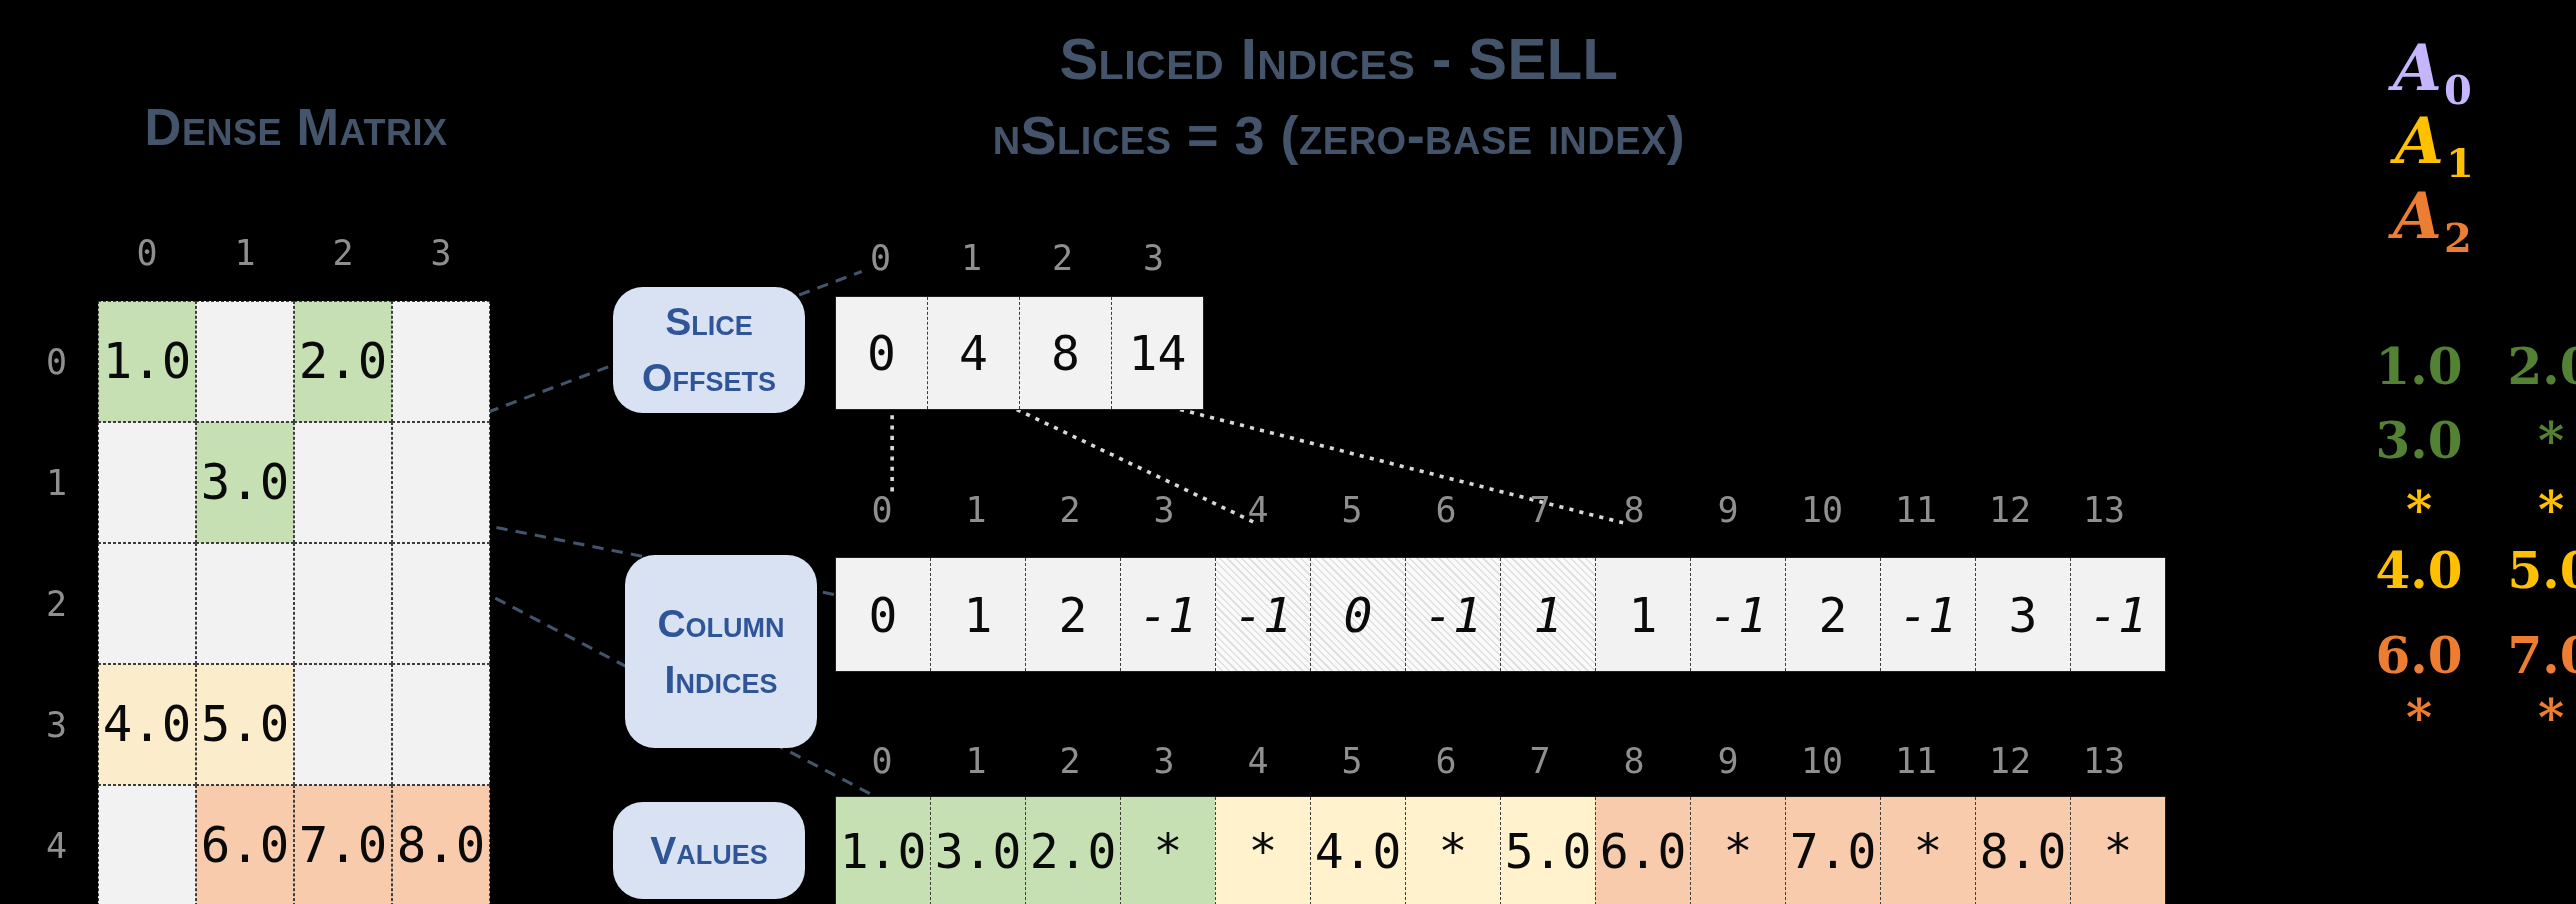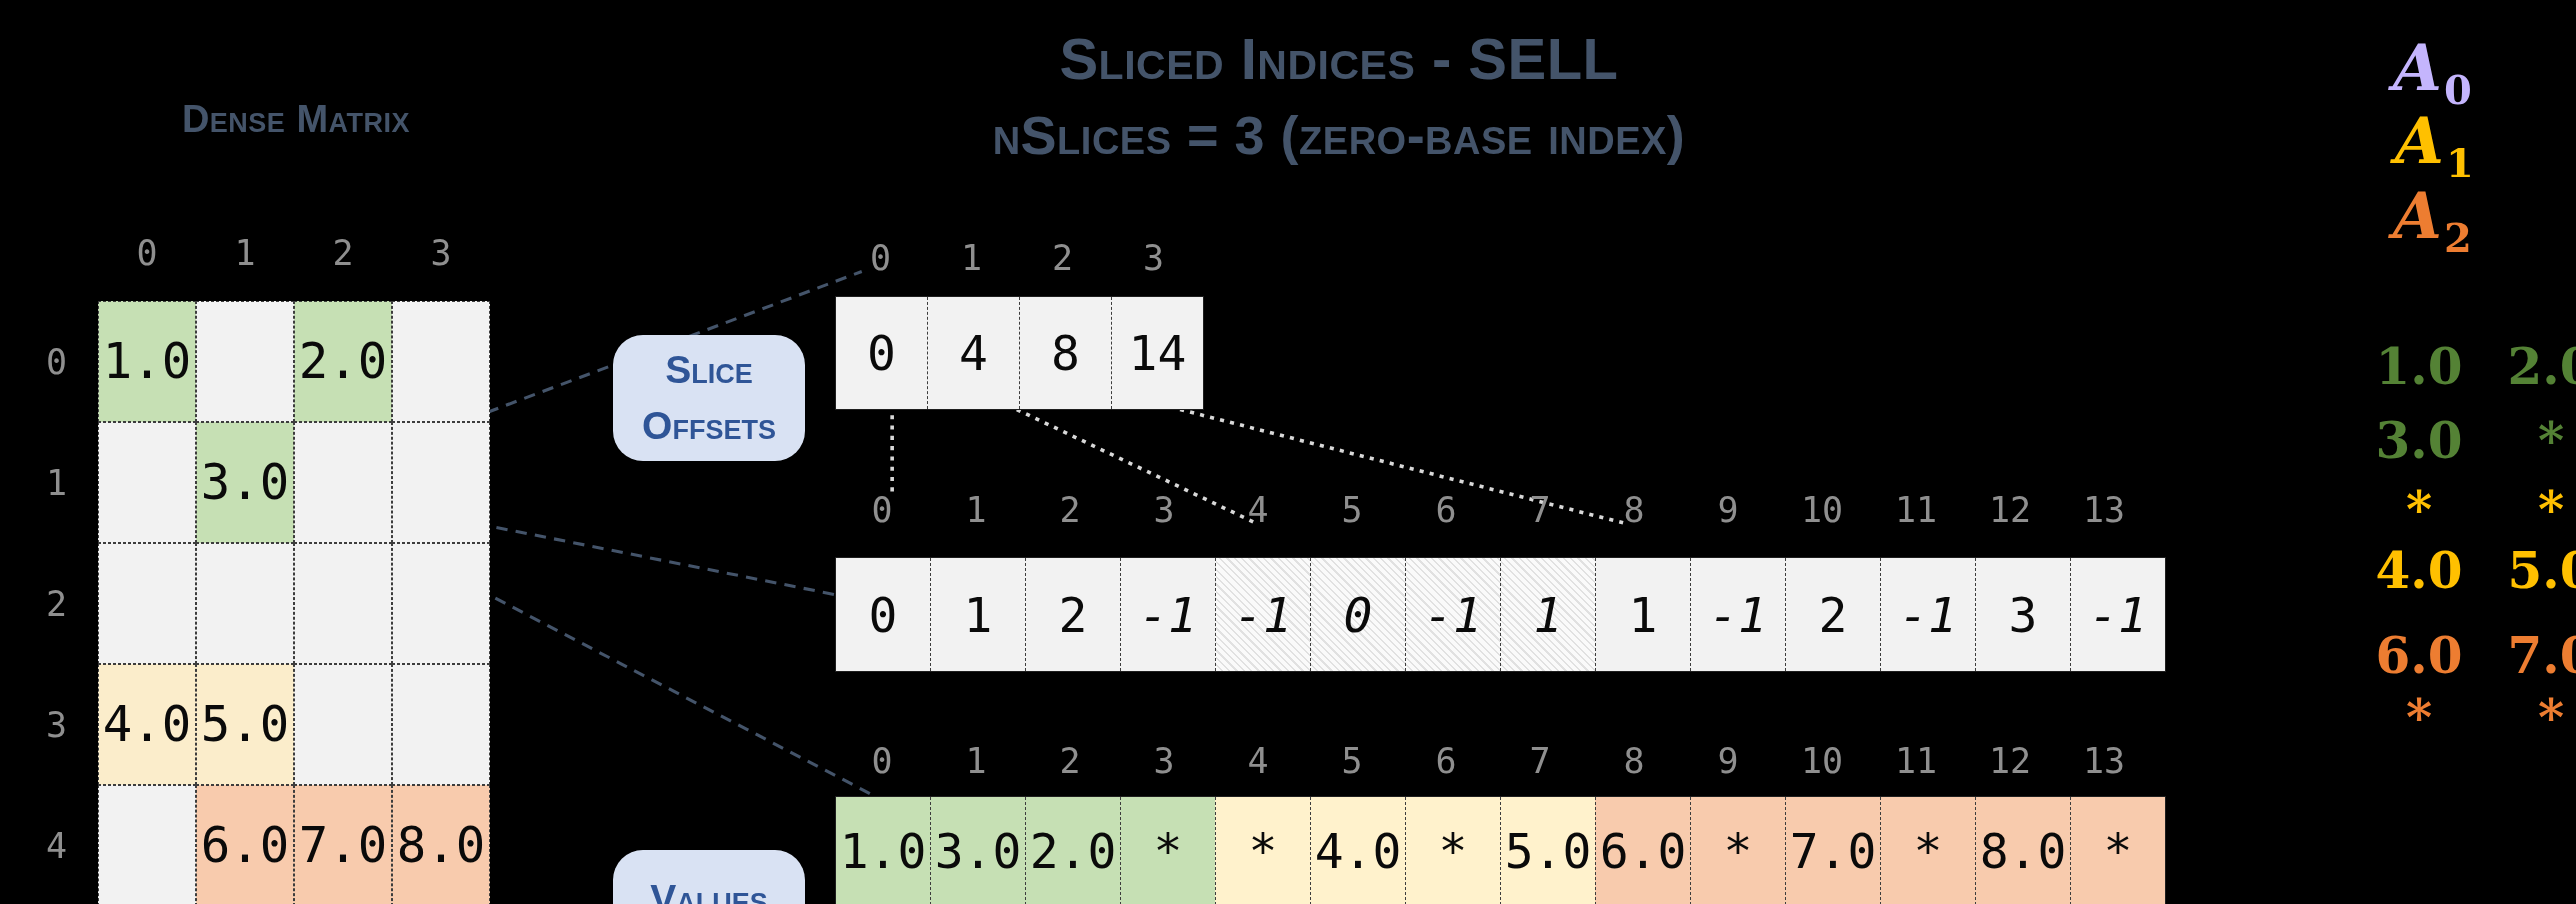--- a/index.html
+++ b/index.html
@@ -1,27 +1,27 @@
 <!DOCTYPE html>
 <html style="font-size:8.2px"><head>
 <meta charset="utf-8">
 <style>
   html,body{margin:0;padding:0;background:#000;}
   #canvas{position:relative;width:2746px;height:904px;background:#000;overflow:hidden;
           font-family:"Liberation Sans",sans-serif;}
   .abs{position:absolute;}
   
   .title{font-variant:small-caps;font-weight:700;color:#44546A;text-align:center;letter-spacing:0.5px;}
-  .dense-title{left:64px;top:98px;width:464px;font-size:38px;}
+  .dense-title{left:64px;top:98px;width:464px;font-size:51px;}
   .main-title{left:824px;top:19.6px;width:1030px;font-size:58px;line-height:77px;}
   .main-title .l2{font-size:54px;}
   
   .pill{background:#D9E2F3;border-radius:30px;color:#2F5597;font-variant:small-caps;
         font-weight:700;display:flex;flex-direction:column;align-items:center;justify-content:center;
-        text-align:center;font-size:39px;line-height:56px;margin-top:48px;}
+        text-align:center;font-size:39px;line-height:56px;}
   
   .hdr-row{display:flex;}
   .hdr-cell{color:#8F8F8F;font-family:"DejaVu Sans Mono",monospace;font-size:35px;
             text-align:center;flex:none;}
   .arr{display:flex;border:1.5px solid #1f1f1f;background:#F2F2F2;}
   .acell{flex:none;display:flex;align-items:center;justify-content:center;
          font-family:"DejaVu Sans Mono",monospace;font-size:48px;color:#0a0a0a;
          border-left:1.5px dashed #3d3d3d;background:#F2F2F2;}
   .acell:first-child{border-left:none;}
   .acell.it{font-style:italic;}
@@ -116,20 +116,24 @@
     <div class="hdr-cell" style="width:91px">3</div>
   </div>
 
   <div class="abs arr" style="left:835px;top:296px;height:112px;">
     <div class="acell" style="width:91px">0</div>
     <div class="acell" style="width:91px">4</div>
     <div class="acell" style="width:91px">8</div>
     <div class="acell" style="width:91px">14</div>
   </div>
 
+  <div class="abs pill" style="left:625px;top:555px;width:192px;height:193px;">
+    <div>Column</div>
+    <div>Indices</div>
+  </div>
 
   <div class="abs hdr-row" style="left:835px;top:490px;">
     <div class="hdr-cell" style="width:94px">0</div>
     <div class="hdr-cell" style="width:94px">1</div>
     <div class="hdr-cell" style="width:94px">2</div>
     <div class="hdr-cell" style="width:94px">3</div>
     <div class="hdr-cell" style="width:94px">4</div>
     <div class="hdr-cell" style="width:94px">5</div>
     <div class="hdr-cell" style="width:94px">6</div>
     <div class="hdr-cell" style="width:94px">7</div>

